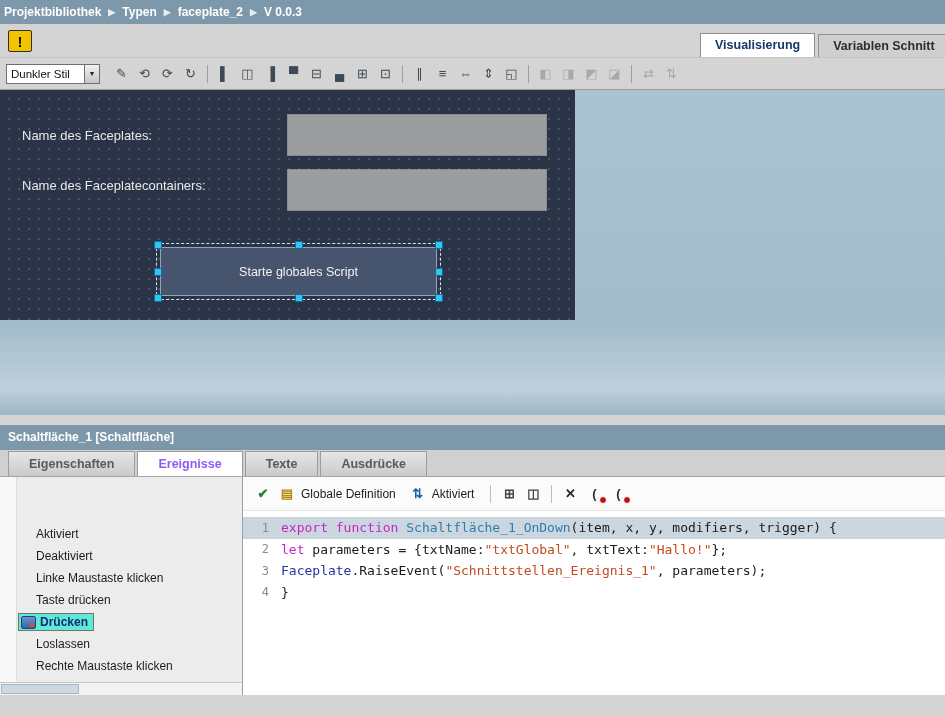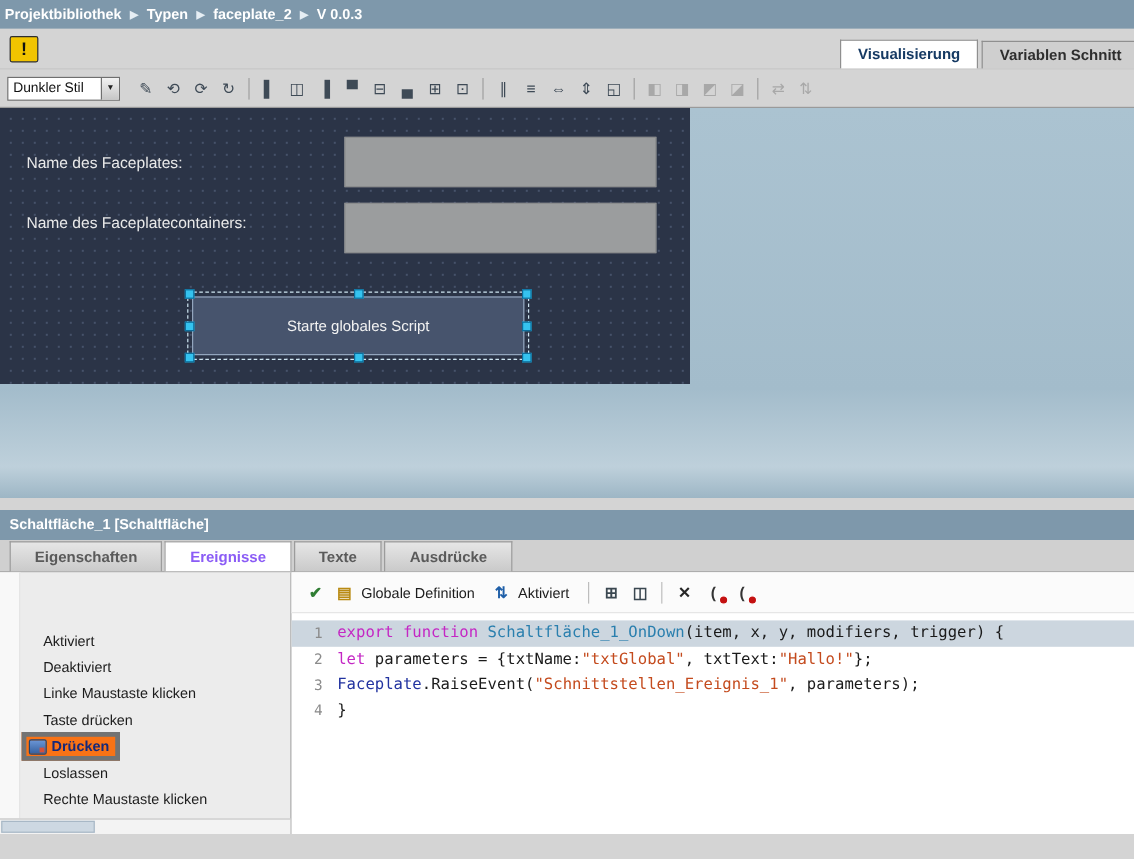--- a/index.html
+++ b/index.html
@@ -116,21 +116,21 @@
     border-right:1px solid #9e9e9e;box-sizing:border-box;
   }
   #list-gutter{
     position:absolute;left:0;top:0;bottom:13px;width:16px;background:#f8f8f8;
     border-right:1px solid #e0e0e0;
   }
   #event-list{position:absolute;left:0;top:46px;right:1px;}
   .ev-row{height:22px;display:flex;align-items:center;padding-left:18px;font-size:12px;color:#1c1c1c;}
   .ev-inner{display:flex;align-items:center;}
   .ev-spacer{width:18px;height:1px;}
-  .sel-box{background:#f97316;border:4px solid #737373;padding:1px 5px 1px 2px;}
+  .sel-box{background:#5eead4;border:1px solid #737373;padding:1px 5px 1px 2px;}
   .ev-row.selected .ev-label{font-weight:bold;color:#14297a;}
   .ev-icon{
     width:15px;height:13px;margin-right:4px;border-radius:2px;position:relative;
     background:linear-gradient(#6a95d6,#37619e);border:1px solid #23446e;box-sizing:border-box;
   }
   .ev-icon::after{
     content:"";position:absolute;right:1px;bottom:1px;width:4px;height:4px;background:#d4503c;
   }
   #event-scrollbar{
     position:absolute;left:0;bottom:0;width:242px;height:13px;background:#f3f3f3;

